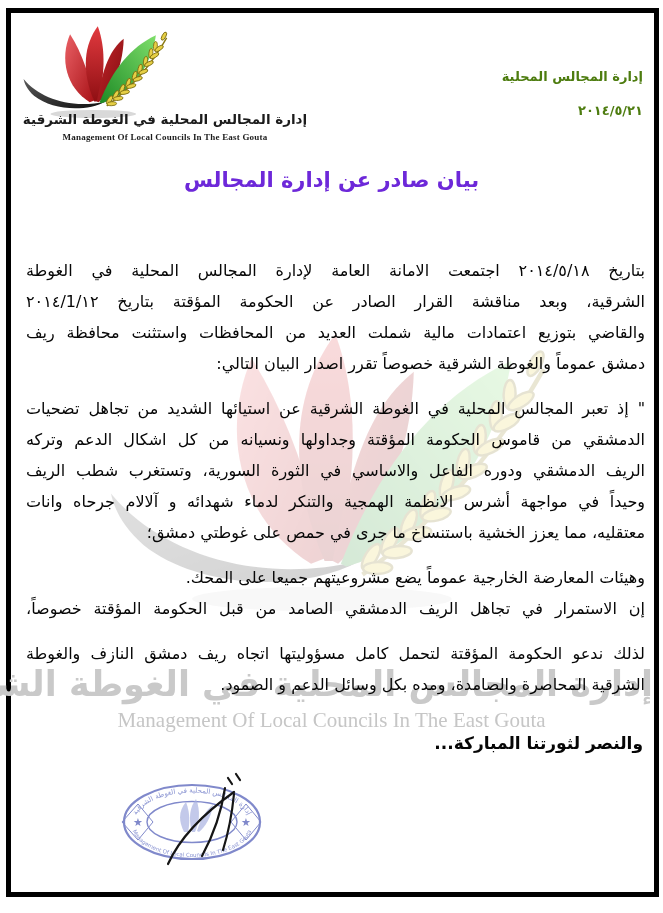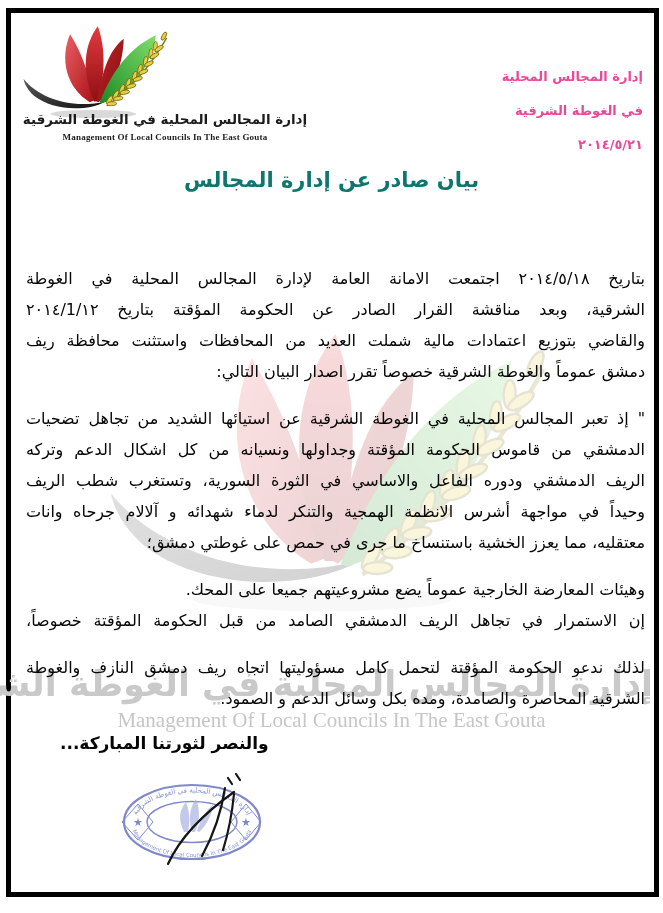--- a/index.html
+++ b/index.html
@@ -9,41 +9,41 @@
 
   
   .logo-svg{position:absolute;left:20px;top:10px;width:152px;height:114px;}
   .logo-cap-ar{position:absolute;left:14px;top:111px;width:302px;text-align:center;
                direction:rtl;font-size:13.5px;font-weight:bold;color:#1c1c1c;}
   .logo-cap-en{position:absolute;left:14px;top:132px;width:302px;text-align:center;
                font-family:"Liberation Serif",serif;font-size:9px;font-weight:bold;color:#1c1c1c;letter-spacing:.2px;}
 
   
   .hdr-right{position:absolute;right:20px;top:60px;direction:rtl;text-align:right;
-             font-size:13px;font-weight:bold;color:#ec4899;line-height:34px;}
+             font-size:13px;font-weight:bold;color:#4d7c0f;line-height:34px;}
 
   
   .title{position:absolute;left:0;right:0;top:158px;text-align:center;direction:rtl;
-         font-size:21px;font-weight:bold;color:#0f766e;line-height:45px;}
+         font-size:21px;font-weight:bold;color:#6d28d9;line-height:45px;}
 
   
   .wm-tulip{position:absolute;left:100px;top:288px;width:460px;height:338px;opacity:.18;}
   .wm-ar{position:absolute;left:40px;right:10px;top:664px;text-align:center;direction:rtl;
          font-size:35px;color:#c9c9c9;font-weight:bold;white-space:nowrap;}
   .wm-en{position:absolute;left:0;right:0;top:708px;text-align:center;
          font-family:"Liberation Serif",serif;font-size:21px;color:#c6c6c6;white-space:nowrap;}
 
   
   .body-text{position:absolute;left:26px;right:18px;top:247px;direction:rtl;
              font-size:16px;line-height:31px;color:#060606;}
-  .para{margin:16px 0 14px 0;}
+  .para{margin:8px 0 14px 0;}
   .line{text-align:justify;text-align-last:justify;}
   .line.last{text-align-last:right;}
 
-  .closing{position:absolute;left:60px;right:20px;top:733px;text-align:left;direction:rtl;
+  .closing{position:absolute;left:60px;right:20px;top:733px;text-align:right;direction:rtl;
            font-size:17px;font-weight:600;color:#060606;}
 
   
   .stamp-svg{position:absolute;left:112px;top:768px;width:170px;height:108px;}
   .stamp-text{font-family:"DejaVu Sans",sans-serif;}
 </style>
 </head>
 <body>
 
 <div class="page">
@@ -105,21 +105,20 @@
   <div class="wm-en">Management Of Local Councils In The East Gouta</div>
 
   <svg class="logo-svg" viewBox="0 0 170 125">
     <use href="#tulip"></use>
   </svg>
   <div class="logo-cap-ar">إدارة المجالس المحلية في الغوطة الشرقية</div>
   <div class="logo-cap-en">Management Of Local Councils In The East Gouta</div>
 
   <div class="hdr-right">
     <div>إدارة المجالس المحلية</div>
-    <div>في الغوطة الشرقية</div>
     <div>٢٠١٤/٥/٢١</div>
   </div>
 
   <div class="title">
     <div>بيان صادر عن إدارة المجالس</div>
   </div>
 
   <div class="body-text">
       <div class="para">
         <div class="line">بتاريخ ٢٠١٤/٥/١٨ اجتمعت الامانة العامة لإدارة المجالس المحلية في الغوطة</div>

